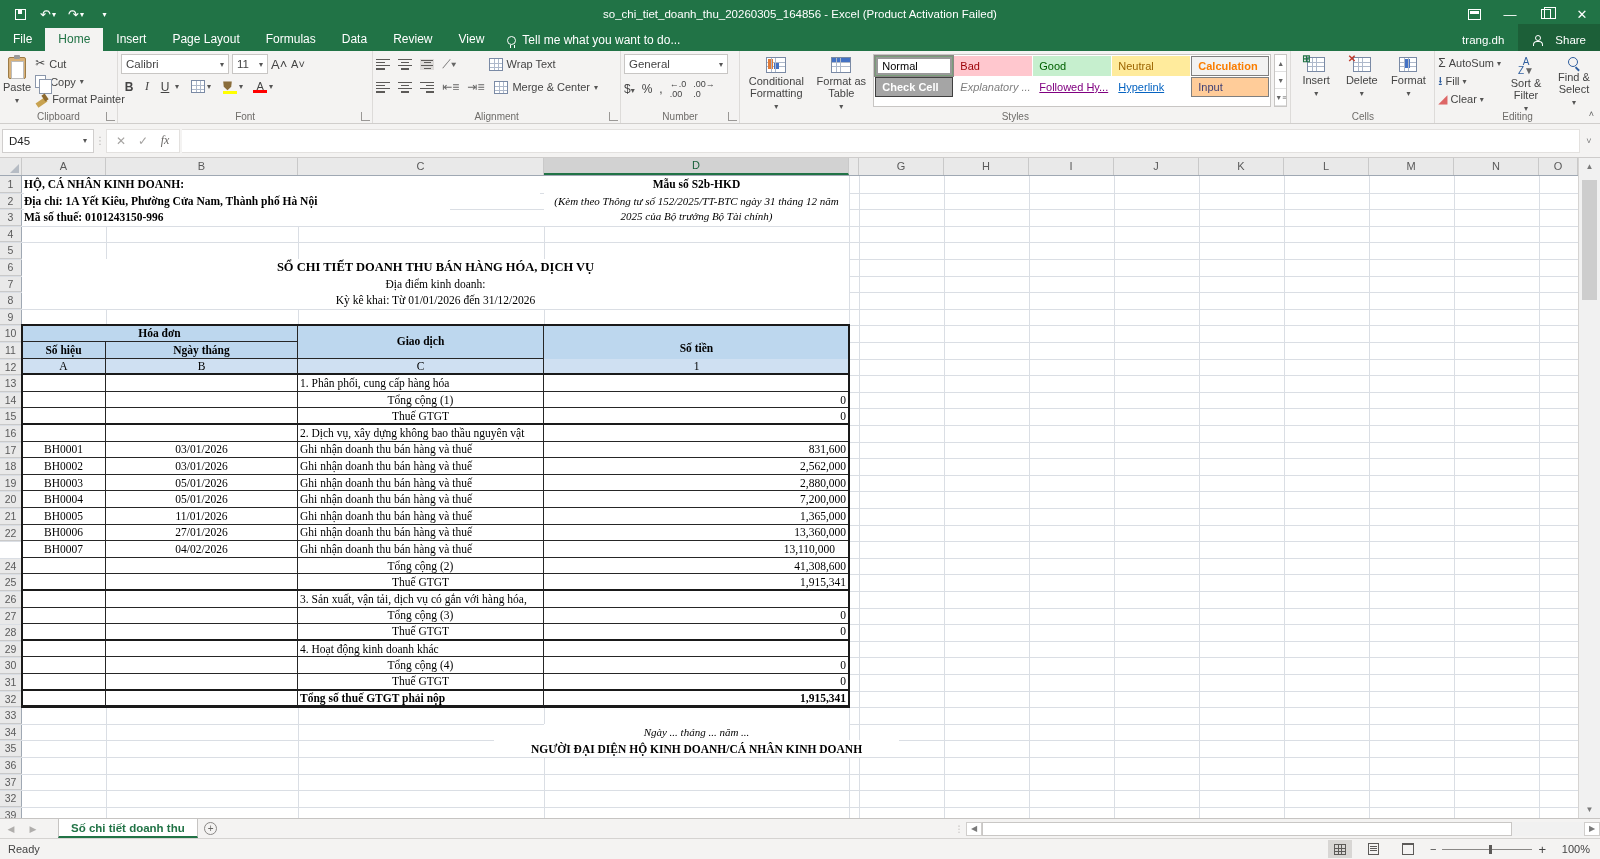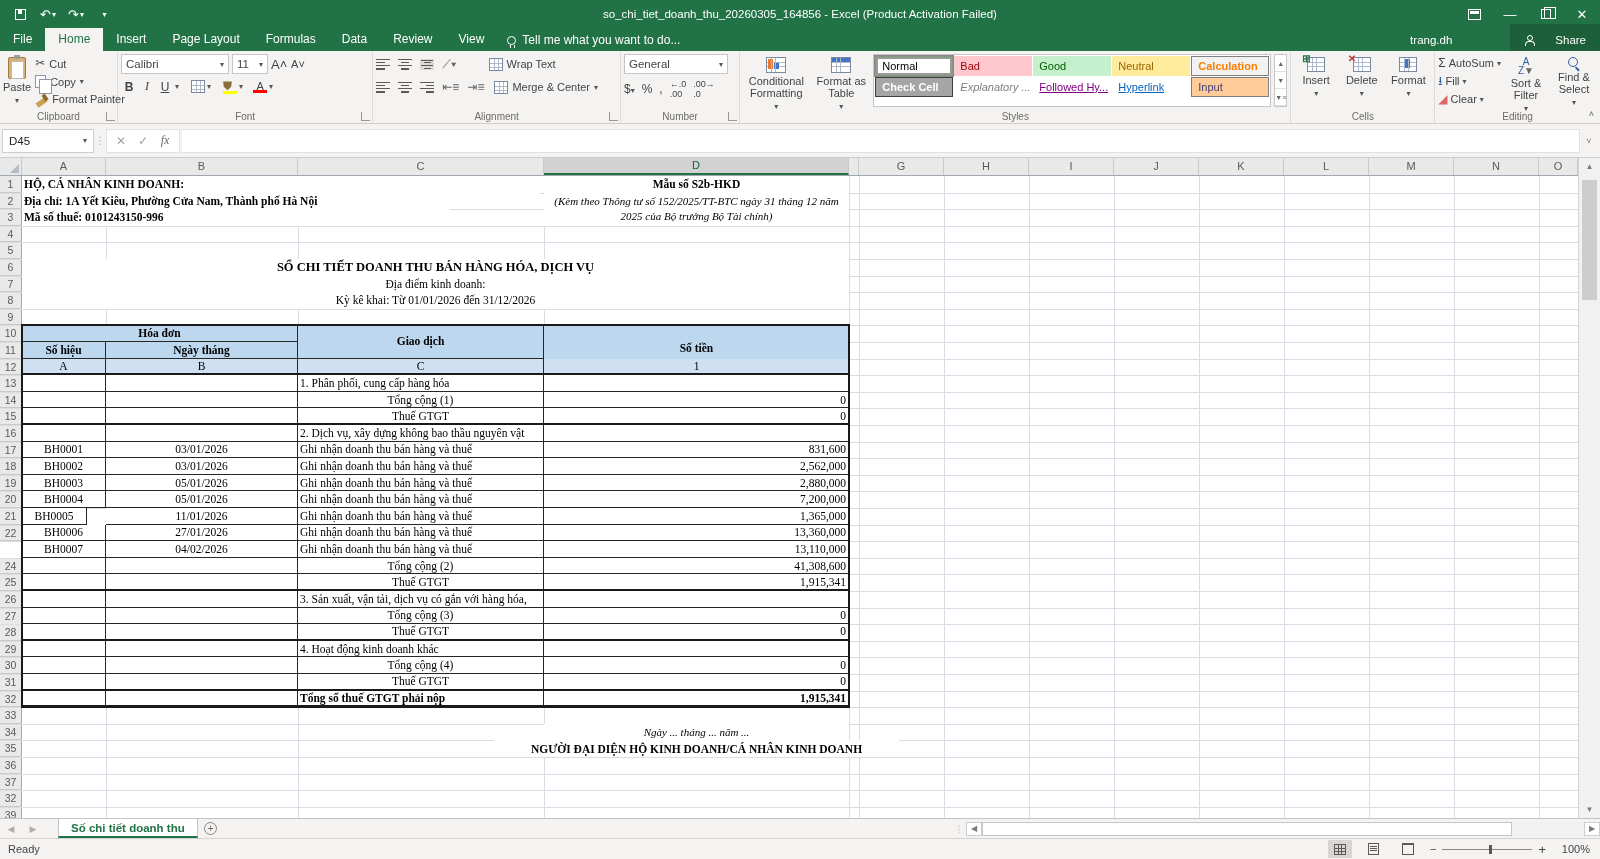--- a/index.html
+++ b/index.html
@@ -29,21 +29,21 @@
   .tabrow { position:absolute; top:28px; left:0; right:0; height:23px; background:#217346;
     display:flex; align-items:stretch; }
   .rtab { color:#fff; font-size:12px; padding:4px 13px 3px; cursor:default; white-space:nowrap; }
   .rtab.selected { background:#f4f3f2; color:#217346; }
   .tellme { color:#fff; font-size:12px; padding:4px 10px 3px; display:flex; gap:6px; align-items:center; }
   .bulb { width:9px; height:9px; border:1.2px solid #fff; border-radius:50%; position:relative; }
   .bulb::after { content:""; position:absolute; left:2px; top:8px; width:3px; height:3px; border-left:1.2px solid #fff; border-right:1.2px solid #fff; }
   .tabrow-right { margin-left:auto; display:flex; align-items:center; }
   .username { color:#fff; font-size:11.5px; padding:0 14px; }
   .sharebtn { background:#1c5f38; color:#fff; font-size:11.5px; height:32px; display:flex;
-    align-items:center; gap:21px; padding:0 14px;margin-left:44px; }
+    align-items:center; gap:13px; padding:0 14px; }
   .person-ic { width:10px; height:10px; position:relative; }
   .person-ic::before { content:""; position:absolute; top:0; left:3px; width:4px; height:4px; border-radius:50%; border:1.2px solid #fff; }
   .person-ic::after { content:""; position:absolute; bottom:-1px; left:1px; width:8px; height:4px; border:1.2px solid #fff; border-bottom:none; border-radius:4px 4px 0 0; }
 
   
   .ribbon { position:absolute; top:51px; left:0; right:0; height:73px; background:#f4f3f2;
     border-bottom:1px solid #d0cecc; display:flex; font-size:11px; color:#444; }
   .rgroup { position:relative; border-right:1px solid #dddbd9; padding:3px 3px 16px; display:flex; gap:2px; }
   .glabel { position:absolute; bottom:1px; left:0; right:0; text-align:center; font-size:10px; color:#6e6c69; }
   .launcher { position:absolute; right:2px; bottom:2px; width:9px; height:9px; border-left:1px solid #9a9896;
@@ -635,32 +635,32 @@
         <div class="tcell" style="left: 298px; top: 282.2px; width: 246px; height: 16.6px;">Ghi nhận doanh thu bán hàng và thuế</div>
         <div class="tcell" style="left: 544px; top: 282.2px; width: 305px; height: 16.6px; justify-content: flex-end; padding-right: 3px; border-right: none;">2,562,000</div>
         <div class="tcell" style="left: 22px; top: 298.8px; width: 84px; height: 16.6px; justify-content: center; text-align: center;">BH0003</div>
         <div class="tcell" style="left: 106px; top: 298.8px; width: 192px; height: 16.6px; justify-content: center; text-align: center;">05/01/2026</div>
         <div class="tcell" style="left: 298px; top: 298.8px; width: 246px; height: 16.6px;">Ghi nhận doanh thu bán hàng và thuế</div>
         <div class="tcell" style="left: 544px; top: 298.8px; width: 305px; height: 16.6px; justify-content: flex-end; padding-right: 3px; border-right: none;">2,880,000</div>
         <div class="tcell" style="left: 22px; top: 315.4px; width: 84px; height: 16.6px; justify-content: center; text-align: center;">BH0004</div>
         <div class="tcell" style="left: 106px; top: 315.4px; width: 192px; height: 16.6px; justify-content: center; text-align: center;">05/01/2026</div>
         <div class="tcell" style="left: 298px; top: 315.4px; width: 246px; height: 16.6px;">Ghi nhận doanh thu bán hàng và thuế</div>
         <div class="tcell" style="left: 544px; top: 315.4px; width: 305px; height: 16.6px; justify-content: flex-end; padding-right: 3px; border-right: none;">7,200,000</div>
-        <div class="tcell" style="left: 22px; top: 332px; width: 65px; height: 16.6px; justify-content: center; text-align: center; font-family: Liberation Serif, serif;">BH0005</div>
+        <div class="tcell" style="left: 22px; top: 332px; width: 84px; height: 16.6px; justify-content: center; text-align: center; font-family: Liberation Serif, serif;">BH0005</div>
         <div class="tcell" style="left: 106px; top: 332px; width: 192px; height: 16.6px; justify-content: center; text-align: center;">11/01/2026</div>
         <div class="tcell" style="left: 298px; top: 332px; width: 246px; height: 16.6px;">Ghi nhận doanh thu bán hàng và thuế</div>
         <div class="tcell" style="left: 544px; top: 332px; width: 305px; height: 16.6px; justify-content: flex-end; padding-right: 3px; border-right: none;">1,365,000</div>
         <div class="tcell" style="left: 22px; top: 348.6px; width: 84px; height: 16.6px; justify-content: center; text-align: center;">BH0006</div>
         <div class="tcell" style="left: 106px; top: 348.6px; width: 192px; height: 16.6px; justify-content: center; text-align: center;">27/01/2026</div>
         <div class="tcell" style="left: 298px; top: 348.6px; width: 246px; height: 16.6px;">Ghi nhận doanh thu bán hàng và thuế</div>
         <div class="tcell" style="left: 544px; top: 348.6px; width: 305px; height: 16.6px; justify-content: flex-end; padding-right: 3px; border-right: none;">13,360,000</div>
         <div class="tcell" style="left: 22px; top: 365.2px; width: 84px; height: 16.6px; justify-content: center; text-align: center;">BH0007</div>
         <div class="tcell" style="left: 106px; top: 365.2px; width: 192px; height: 16.6px; justify-content: center; text-align: center;">04/02/2026</div>
         <div class="tcell" style="left: 298px; top: 365.2px; width: 246px; height: 16.6px;">Ghi nhận doanh thu bán hàng và thuế</div>
-        <div class="tcell" style="left: 544px; top: 365.2px; width: 305px; height: 16.6px; justify-content: flex-end; padding-right: 3px; border-right: none;">13,110,000</div>
+        <div class="tcell" style="left: 544px; top: 365.2px; width: 305px; height: 16.6px; justify-content: flex-end; padding-right: 14px; border-right: none;">13,110,000</div>
         <div class="tcell" style="left: 22px; top: 381.8px; width: 84px; height: 16.6px; justify-content: center; text-align: center;"></div>
         <div class="tcell" style="left: 106px; top: 381.8px; width: 192px; height: 16.6px; justify-content: center; text-align: center;"></div>
         <div class="tcell" style="left: 298px; top: 381.8px; width: 246px; height: 16.6px; justify-content: center; text-align: center;">Tổng cộng (2)</div>
         <div class="tcell" style="left: 544px; top: 381.8px; width: 305px; height: 16.6px; justify-content: flex-end; padding-right: 3px; border-right: none;">41,308,600</div>
         <div class="tcell" style="left: 22px; top: 398.4px; width: 84px; height: 16.6px; justify-content: center; text-align: center; border-bottom: 2px solid rgb(26, 26, 26);"></div>
         <div class="tcell" style="left: 106px; top: 398.4px; width: 192px; height: 16.6px; justify-content: center; text-align: center; border-bottom: 2px solid rgb(26, 26, 26);"></div>
         <div class="tcell" style="left: 298px; top: 398.4px; width: 246px; height: 16.6px; justify-content: center; text-align: center; border-bottom: 2px solid rgb(26, 26, 26);">Thuế GTGT</div>
         <div class="tcell" style="left: 544px; top: 398.4px; width: 305px; height: 16.6px; justify-content: flex-end; padding-right: 3px; border-right: none; border-bottom: 2px solid rgb(26, 26, 26);">1,915,341</div>
         <div class="tcell" style="left: 22px; top: 415px; width: 84px; height: 16.6px; justify-content: center; text-align: center;"></div>
         <div class="tcell" style="left: 106px; top: 415px; width: 192px; height: 16.6px; justify-content: center; text-align: center;"></div>

